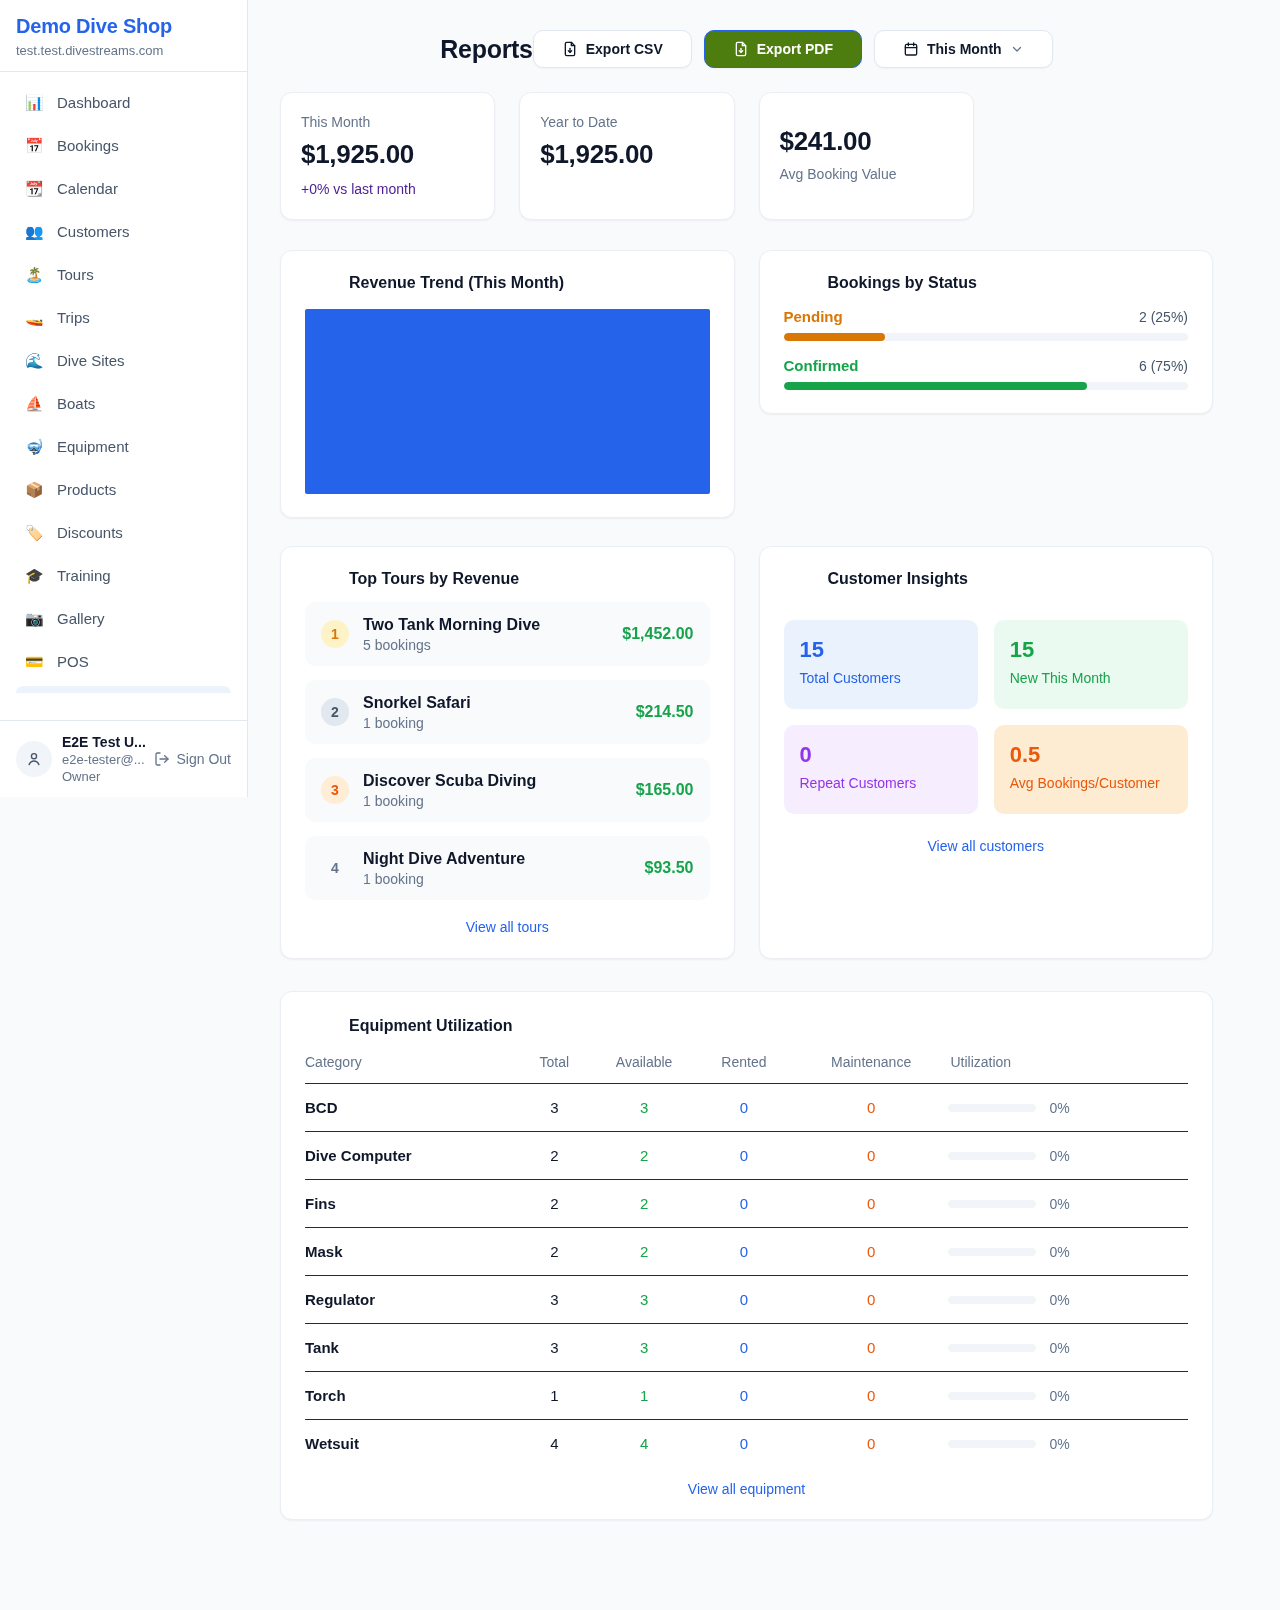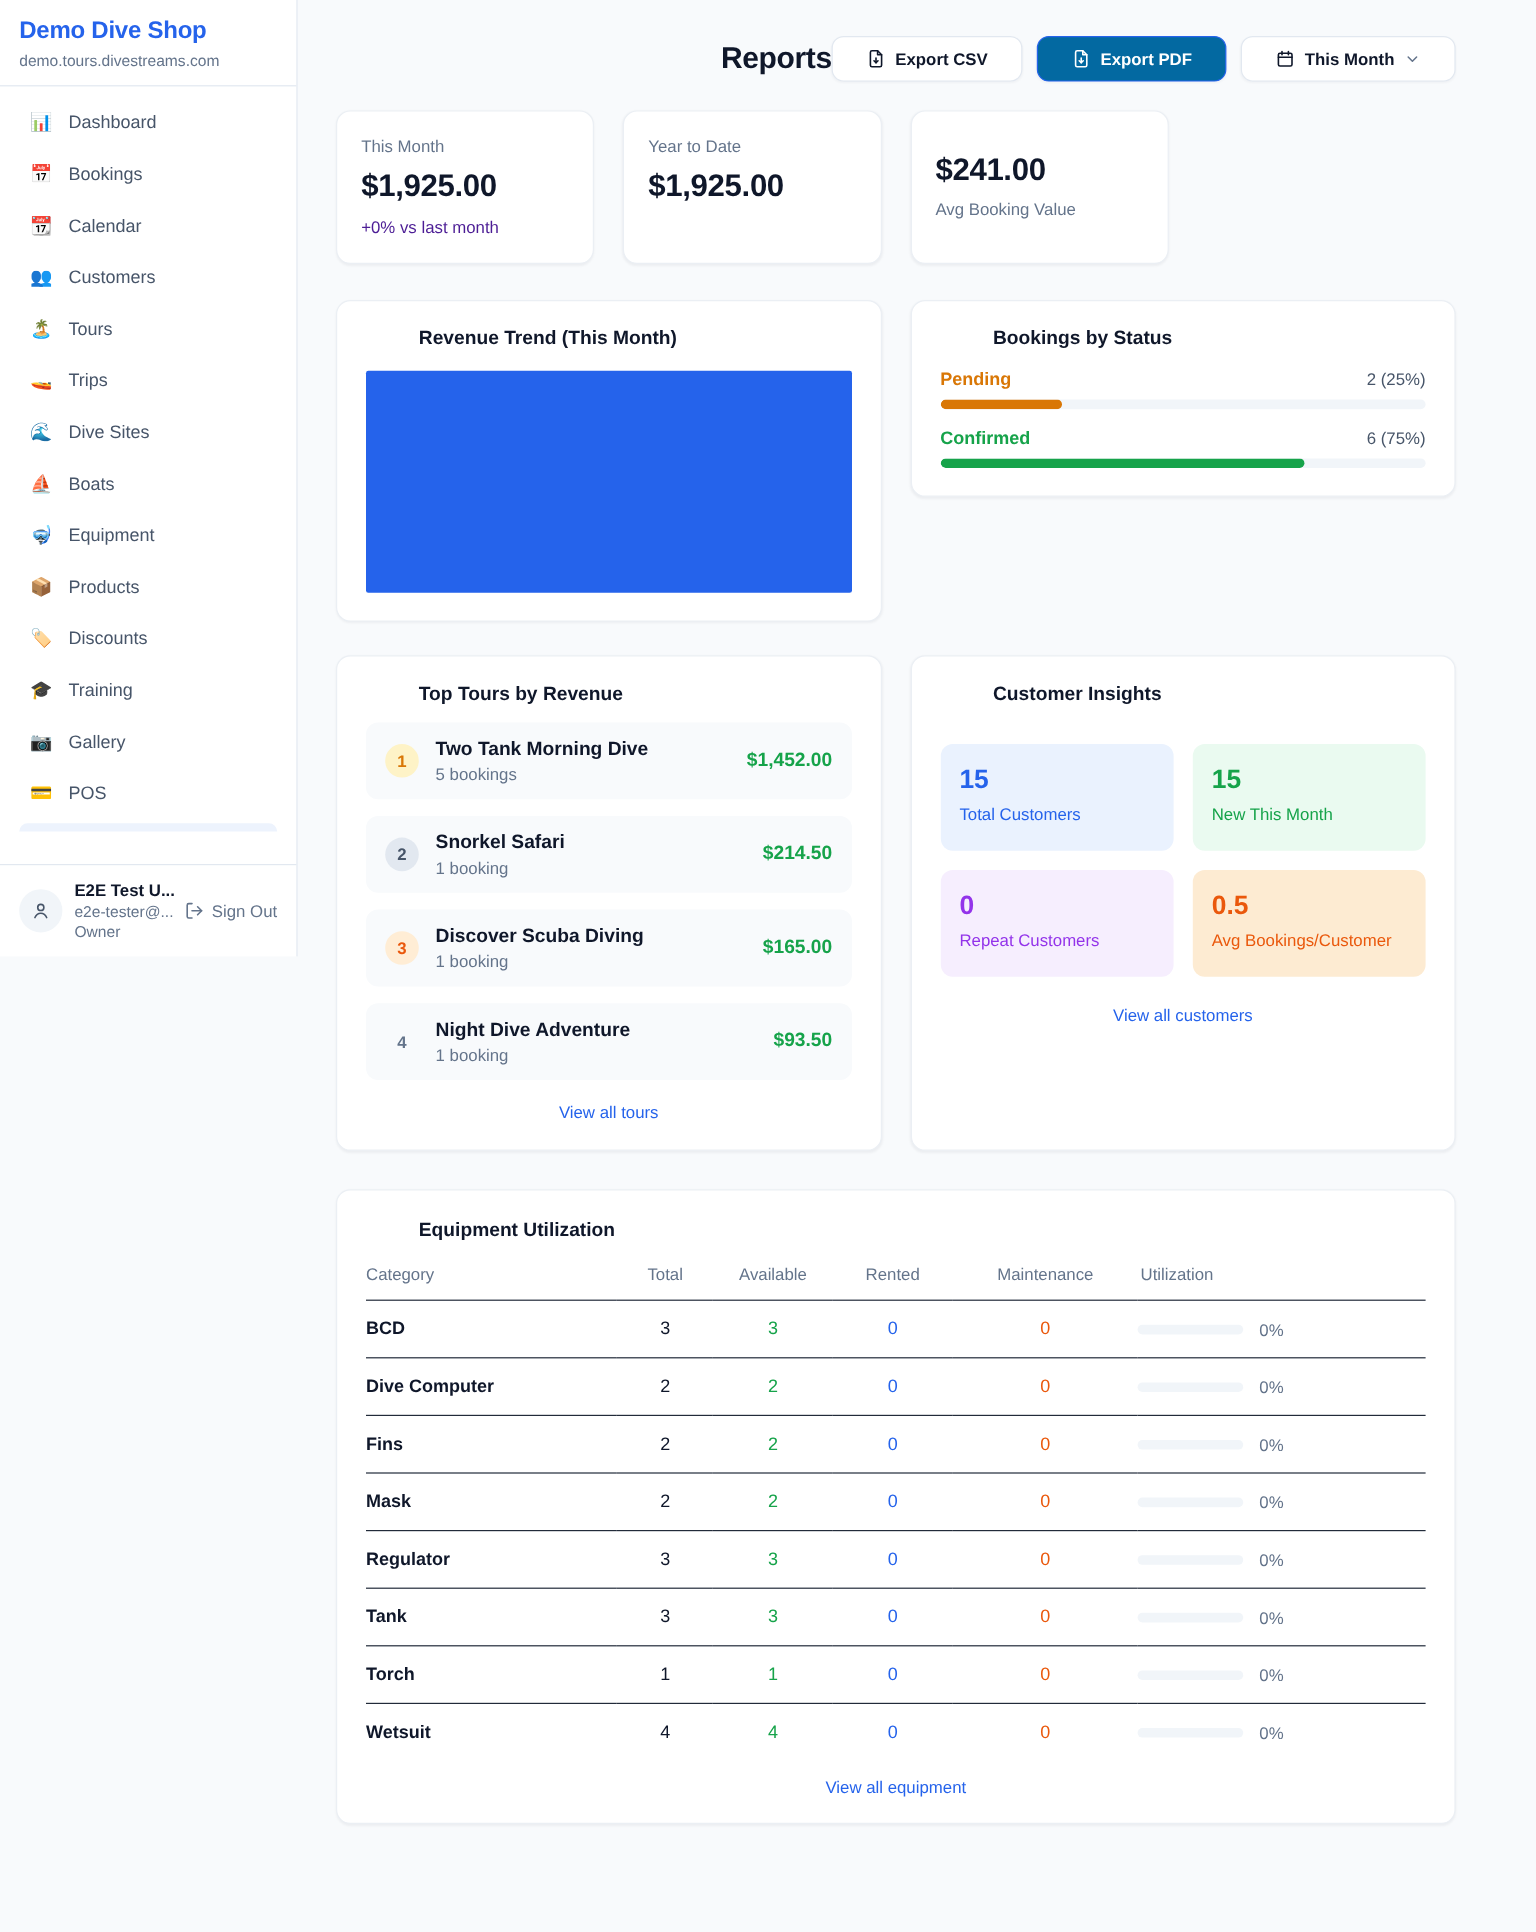--- a/index.html
+++ b/index.html
@@ -45,31 +45,31 @@
   .user-name { font-size: 14px; font-weight: 700; color: #0f172a; white-space: nowrap; }
   .user-email, .user-role { font-size: 13px; color: #64748b; margin-top: 2px; white-space: nowrap; }
   .signout {
     margin-left: auto; display: flex; align-items: center; gap: 7px;
     background: none; border: none; color: #64748b; font-size: 14px;
     font-family: inherit; cursor: pointer; flex: none;
   }
 
   
   .main { margin-left: 248px; padding: 30px 67px 40px 32px; }
-  .page-header { display: flex; align-items: center; justify-content: flex-end; margin-bottom: 24px; }
+  .page-header { display: flex; align-items: center; justify-content: center; margin-bottom: 24px; }
   .page-title { font-size: 25px; font-weight: 700; color: #0f172a; letter-spacing: -0.3px; }
   .header-actions { display: flex; gap: 12px; }
   .btn {
     height: 38px; padding: 0 28px; border-radius: 10px;
     background: #fff; border: 1px solid #e2e8f0;
     font-family: inherit; font-size: 14px; font-weight: 700; color: #0f172a;
     display: flex; align-items: center; gap: 8px; cursor: pointer;
     box-shadow: 0 1px 2px rgba(15,23,42,0.04);
   }
-  .btn-primary { background: #0369a1; border-color: #2563eb; color: #fff; }
+  .btn-primary { background: #4d7c0f; border-color: #2563eb; color: #fff; }
   .btn svg { display: block; }
 
   
   .card {
     background: #fff; border: 1px solid #ebeff4; border-radius: 12px;
     box-shadow: 0 1px 2px rgba(15,23,42,0.05);
   }
   .card-title { font-size: 16px; font-weight: 700; color: #0f172a; margin-left: 44px; }
 
   .stats-row { display: grid; grid-template-columns: repeat(4, 1fr); gap: 24px; margin-bottom: 30px; }
@@ -154,21 +154,21 @@
   .util-fill { height: 100%; border-radius: 4px; background: #2563eb; }
   .util-text { font-size: 14px; color: #64748b; }
   .equipment-link { margin-top: 14px; }
 </style>
 </head>
 <body>
 
 <aside class="sidebar">
   <div class="brand">
     <div class="brand-name">Demo Dive Shop</div>
-    <div class="brand-domain">demo.tours.divestreams.com</div>
+    <div class="brand-domain">test.test.divestreams.com</div>
   </div>
   <nav class="nav">
     <div class="nav-item">
       <span class="nav-icon">📊</span>
       <span>Dashboard</span>
     </div>
     <div class="nav-item">
       <span class="nav-icon">📅</span>
       <span>Bookings</span>
     </div>

